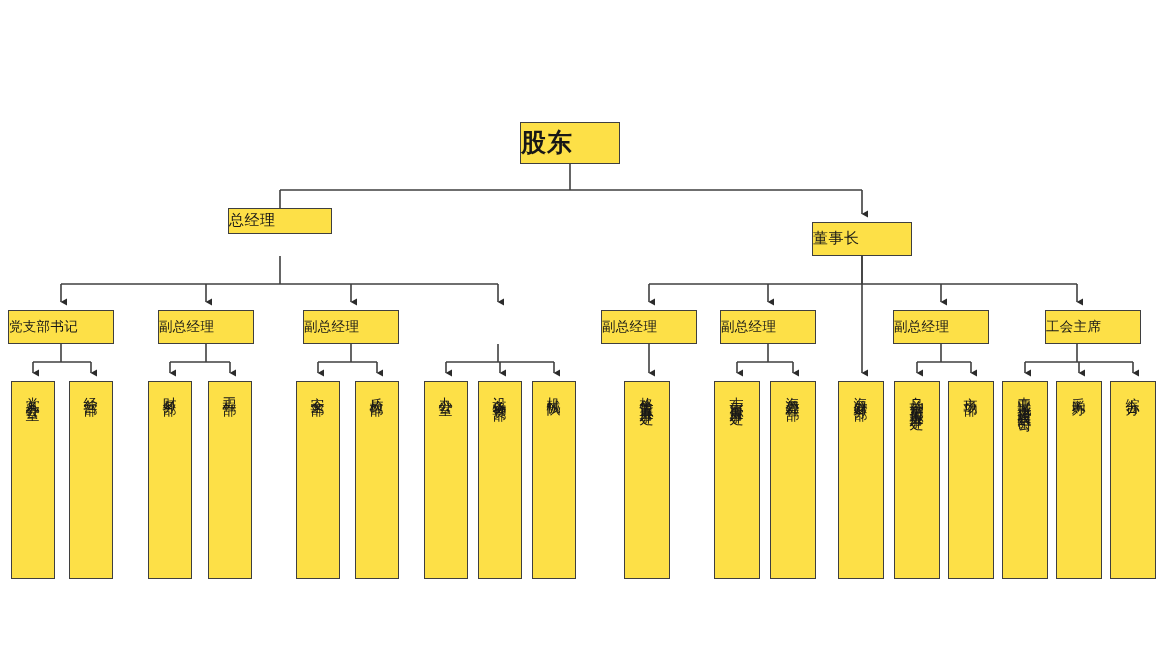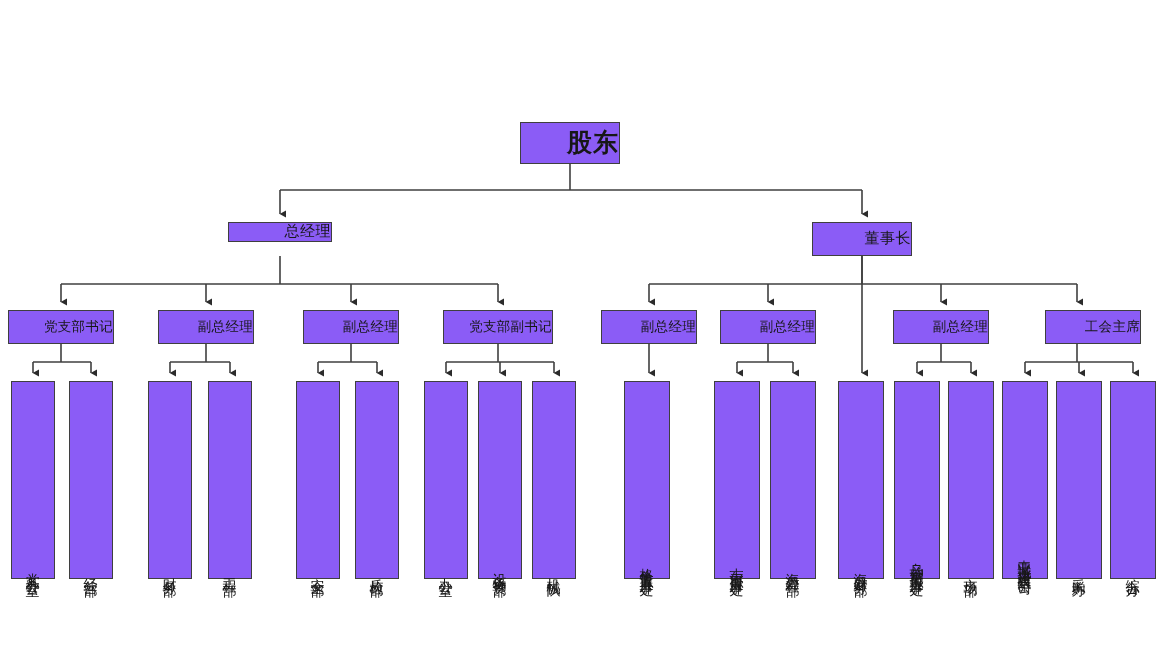--- a/index.html
+++ b/index.html
@@ -25,24 +25,24 @@
     left: 0;
     top: 0;
     width: 1162px;
     height: 659px;
     pointer-events: none;
   }
   .node {
     position: absolute;
     box-sizing: border-box;
     border: 1.6px solid #3f3f3f;
-    background: #8b5cf6;
+    background: #fde047;
     display: flex;
     align-items: center;
-    justify-content: flex-end;
+    justify-content: flex-start;
     text-align: center;
     color: #171717;
     line-height: 1.18;
   }
   .node.root {
     font-size: 25px;
     font-weight: bold;
     letter-spacing: 1px;
   }
   .node.lvl2 {
@@ -124,37 +124,34 @@
         <path d="M1077,344 L1077,362"></path>
         <path d="M1025,362 L1133,362"></path>
         <path d="M1025,362 L1025,373" marker-end="url(#arrowhead)"></path>
         <path d="M1079,362 L1079,373" marker-end="url(#arrowhead)"></path>
         <path d="M1133,362 L1133,373" marker-end="url(#arrowhead)"></path>
       </g>
   </svg>
 <div class="node root" style="left: 520px; top: 122px; width: 100px; height: 42px;">
       <span>股东</span>
     </div>
-    <div class="node lvl2" style="left: 228px; top: 222px; width: 104px; height: 20px;">
+    <div class="node lvl2" style="left: 228px; top: 208px; width: 104px; height: 26px;">
       <span>总经理</span>
     </div>
     <div class="node lvl3" style="left: 8px; top: 310px; width: 106px; height: 34px;">
       <span>党支部书记</span>
     </div>
     <div class="node lvl2" style="left: 812px; top: 222px; width: 100px; height: 34px;">
       <span>董事长</span>
     </div>
     <div class="node lvl3" style="left: 158px; top: 310px; width: 96px; height: 34px;">
       <span>副总经理</span>
     </div>
     <div class="node lvl3" style="left: 303px; top: 310px; width: 96px; height: 34px;">
       <span>副总经理</span>
-    </div>
-    <div class="node lvl3" style="left: 443px; top: 310px; width: 110px; height: 34px;">
-      <span>党支部副书记</span>
     </div>
     <div class="node lvl3" style="left: 601px; top: 310px; width: 96px; height: 34px;">
       <span>副总经理</span>
     </div>
     <div class="node lvl3" style="left: 720px; top: 310px; width: 96px; height: 34px;">
       <span>副总经理</span>
     </div>
     <div class="node lvl3" style="left: 893px; top: 310px; width: 96px; height: 34px;">
       <span>副总经理</span>
     </div>

